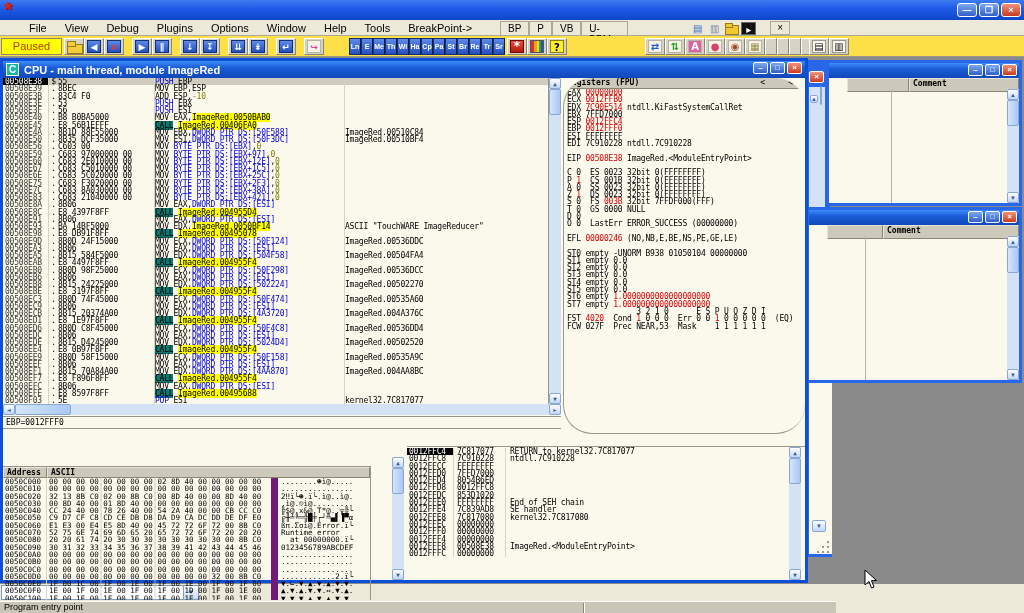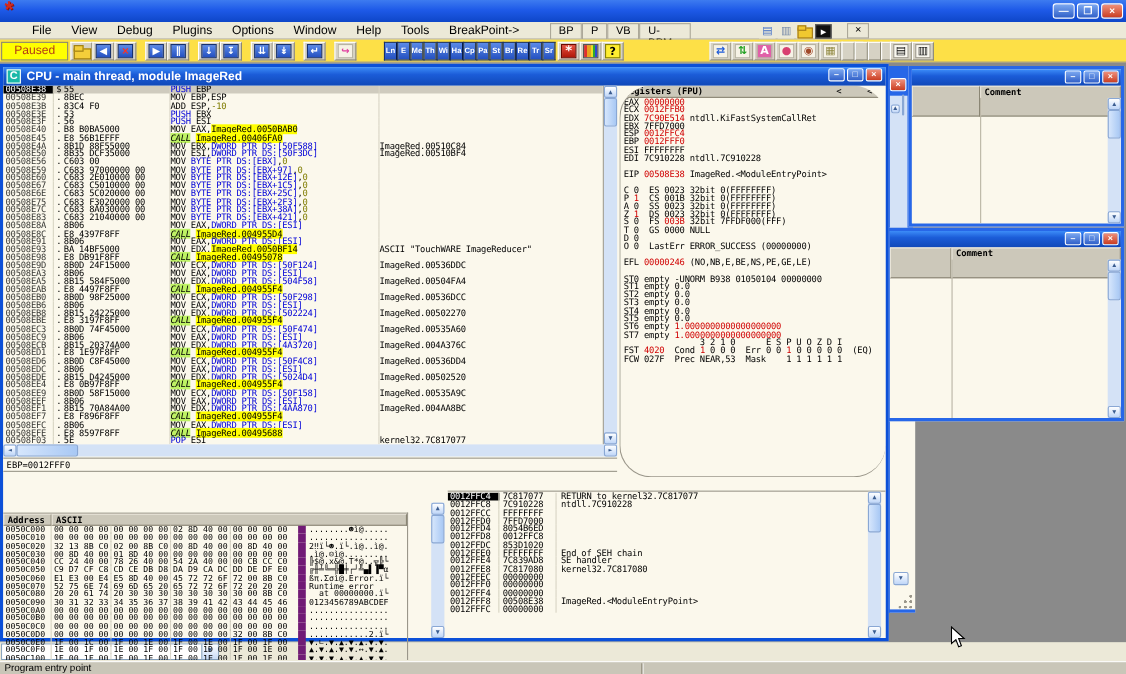--- a/index.html
+++ b/index.html
@@ -75,21 +75,21 @@
   .mdi { position:absolute; left:0; top:57px; width:1024px; height:527px; background:#8A8A8A; }
 
   .win { position:absolute; border:3px solid #2767E8; background:#F9F6EA; }
   .wtitle { height:15px; background:linear-gradient(180deg,#3C8CF8,#1B5CD8 40%,#1048B8); position:relative; }
   .wbtns3 { position:absolute; right:2px; top:1px; display:flex; gap:2px; }
   .wb { width:15px; height:12px; border:1px solid #fff; border-radius:2px; color:#fff;
     background:linear-gradient(#7CA8F0,#3160C8); font:bold 8px "Liberation Sans",sans-serif;
     text-align:center; line-height:10px; }
   .wb.close { background:linear-gradient(#F0927E,#C93C20); }
   .wclient { position:relative; background:#FBF8EC; height:calc(100% - 15px); overflow:hidden; }
-  .whdr { height:28px; display:flex; font:bold 8px "DejaVu Sans Mono",monospace; }
+  .whdr { height:14px; display:flex; font:bold 8px "DejaVu Sans Mono",monospace;margin-left:18px; }
   .whdr span { background:#CCC8BA; border:1px solid; border-color:#E8E4D8 #8A8674 #8A8674 #E8E4D8; padding-left:3px; }
   .wcol { position:absolute; top:11px; bottom:0; width:1px; background:#B8B4A4; }
 
   .vsb { position:absolute; width:12px; background:#D4E2F6; display:flex; flex-direction:column; }
   .hsb { position:absolute; height:11px; background:#D4E2F6; display:flex; }
   .ar { flex:0 0 auto; width:100%; height:11px; background:linear-gradient(#FFF,#BFD6F8);
     border:1px solid #89A7D4; border-radius:2px; color:#3A5C90; font-size:6px; text-align:center; line-height:10px; }
   .hsb .ar { width:12px; height:100%; line-height:9px; }
   .th { background:linear-gradient(90deg,#D6E6FC,#A8C8F4); border:1px solid #89A7D4; border-radius:2px; }
   .vsb .th { height:26px; width:100%; }
@@ -115,21 +115,21 @@
   .drow.sel .d-pre, .drow.sel .d-bytes, .drow.sel .d-asm, .drow.sel .d-com { background:#CFCBBE; }
   .d-addr { flex:0 0 46px; color:#3A3A36; border-right:1px solid #D8D4C4; padding-left:2px; }
   .drow.sel .d-addr { background:#000; color:#fff; }
   .d-pre { flex:0 0 9px; text-align:center; color:#000; }
   .d-bytes { flex:0 0 97px; border-right:1px solid #D8D4C4; color:#000; }
   .d-asm { flex:0 0 190px; border-right:1px solid #D8D4C4; }
   .d-com { flex:1 1 auto; color:#000; }
   .x-t { color:#000; } .x-k { color:#0000D8; } .x-m { color:#0000D8; }
   .x-o { color:#7F7C00; }
   .x-y { background:#FFFF00; color:#000; }
-  .x-c { background:#bef264; color:#000;font-style:italic; }
+  .x-c { background:#0f766e; color:#000; }
   .x-r { color:#D00000; }
   .dsb { left:546px; top:0; height:326px; }
   .hscroll { left:0; top:326px; width:558px; }
   .infopane { position:absolute; left:0; top:338px; width:558px; height:13px; border-top:1px solid #9A968A;
     border-bottom:1px solid #9A968A; font-size:8px; line-height:12px; padding-left:3px; background:#FBF8EC; }
 
   
   .regs { position:absolute; left:560px; top:0; width:242px; height:356px; border-left:1px solid #9A968A;
     border-bottom:1px solid #9A968A; overflow:hidden;border-radius:29px; }
   .rhdr { height:11px; background:#CCC8BA; border-bottom:1px solid #8A8674; font:bold 8px "DejaVu Sans Mono",monospace;
@@ -187,21 +187,21 @@
 
   .cursor { position:absolute; left:864px; top:512px; z-index:9; }
 
   
   .bottombar { position:absolute; left:0; top:584px; width:1024px; height:17px; background:#ECE9D8; }
   .combo { position:absolute; left:1px; top:1px; width:198px; height:15px; background:#fff;
     border:1px solid #7F9DB9; display:flex; }
   .combo input { flex:1 1 auto; border:none; outline:none; font-size:9px; padding-left:2px; background:#fff; }
   .cbtn { flex:0 0 15px; background:linear-gradient(#FDFEFF,#C8DCF8); border-left:1px solid #7F9DB9;
     color:#3A5C90; font-size:6px; text-align:center; line-height:13px; }
-  .statusbar { position:absolute; left:0; top:601px; width:1024px; height:12px; background:#C9C6B8;
+  .statusbar { position:absolute; left:0; top:601px; width:836px; height:12px; background:#C9C6B8;
     border-top:1px solid #FFF; font-size:9px; line-height:11px; padding-left:4px; }
   .sdiv { position:absolute; left:583px; top:1px; width:2px; height:10px;
     border-left:1px solid #8A8674; border-right:1px solid #FFF; }
 </style>
 </head>
 <body>
 
 <div class="screen">
 
   <div class="titlebar">

